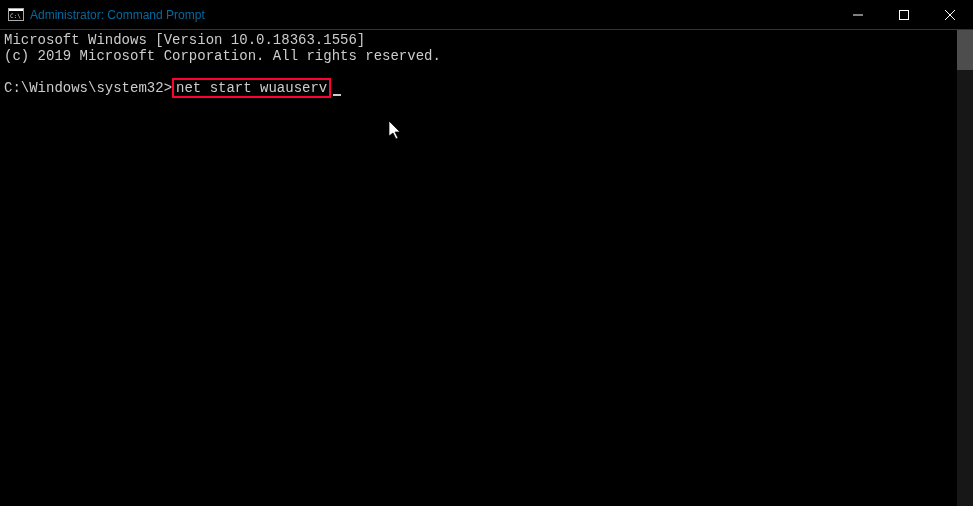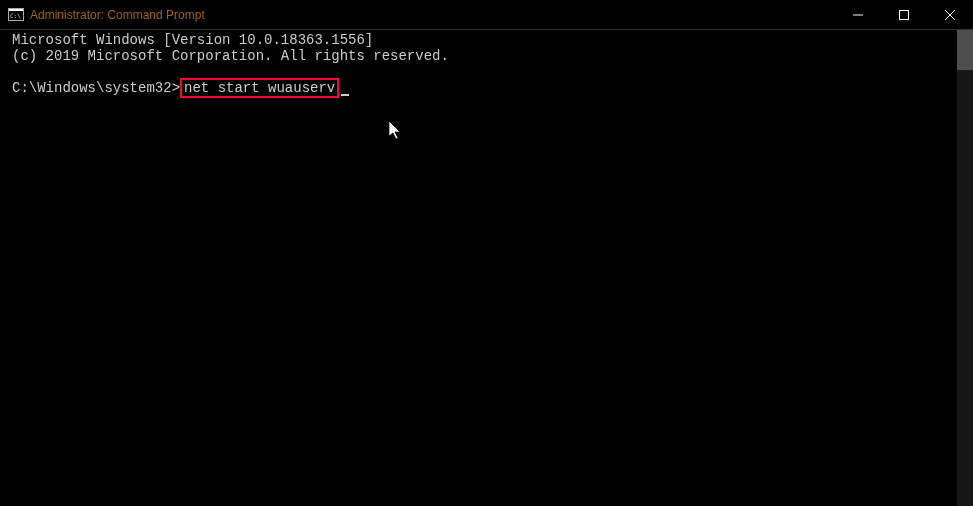--- a/index.html
+++ b/index.html
@@ -34,21 +34,21 @@
     .titlebar-icon::after {
       content: "C:\\";
       position: absolute;
       font-size: 6px;
       color: #ccc;
       top: 3px;
       left: 1px;
       font-family: Consolas, monospace;
     }
     .titlebar-text {
-      color: #a16207;
+      color: #0369a1;
       font-size: 12px;
       font-family: 'Segoe UI', Tahoma, sans-serif;
       flex-grow: 1;
     }
     .window-controls {
       display: flex;
       height: 100%;
     }
     .window-btn {
       width: 46px;
@@ -63,21 +63,21 @@
       width: 10px;
       height: 10px;
     }
     .terminal-area {
       position: relative;
       height: calc(100% - 30px);
       display: flex;
     }
     .terminal-content {
       flex: 1;
-      padding: 2px 0 2px 12px;
+      padding: 2px 0 2px 4px;
       color: #ccc;
       font-size: 14px;
       line-height: 16px;
       white-space: pre;
       font-family: Consolas, 'Courier New', monospace;
     }
     .scrollbar-track {
       width: 16px;
       background: #171717;
       height: 100%;

